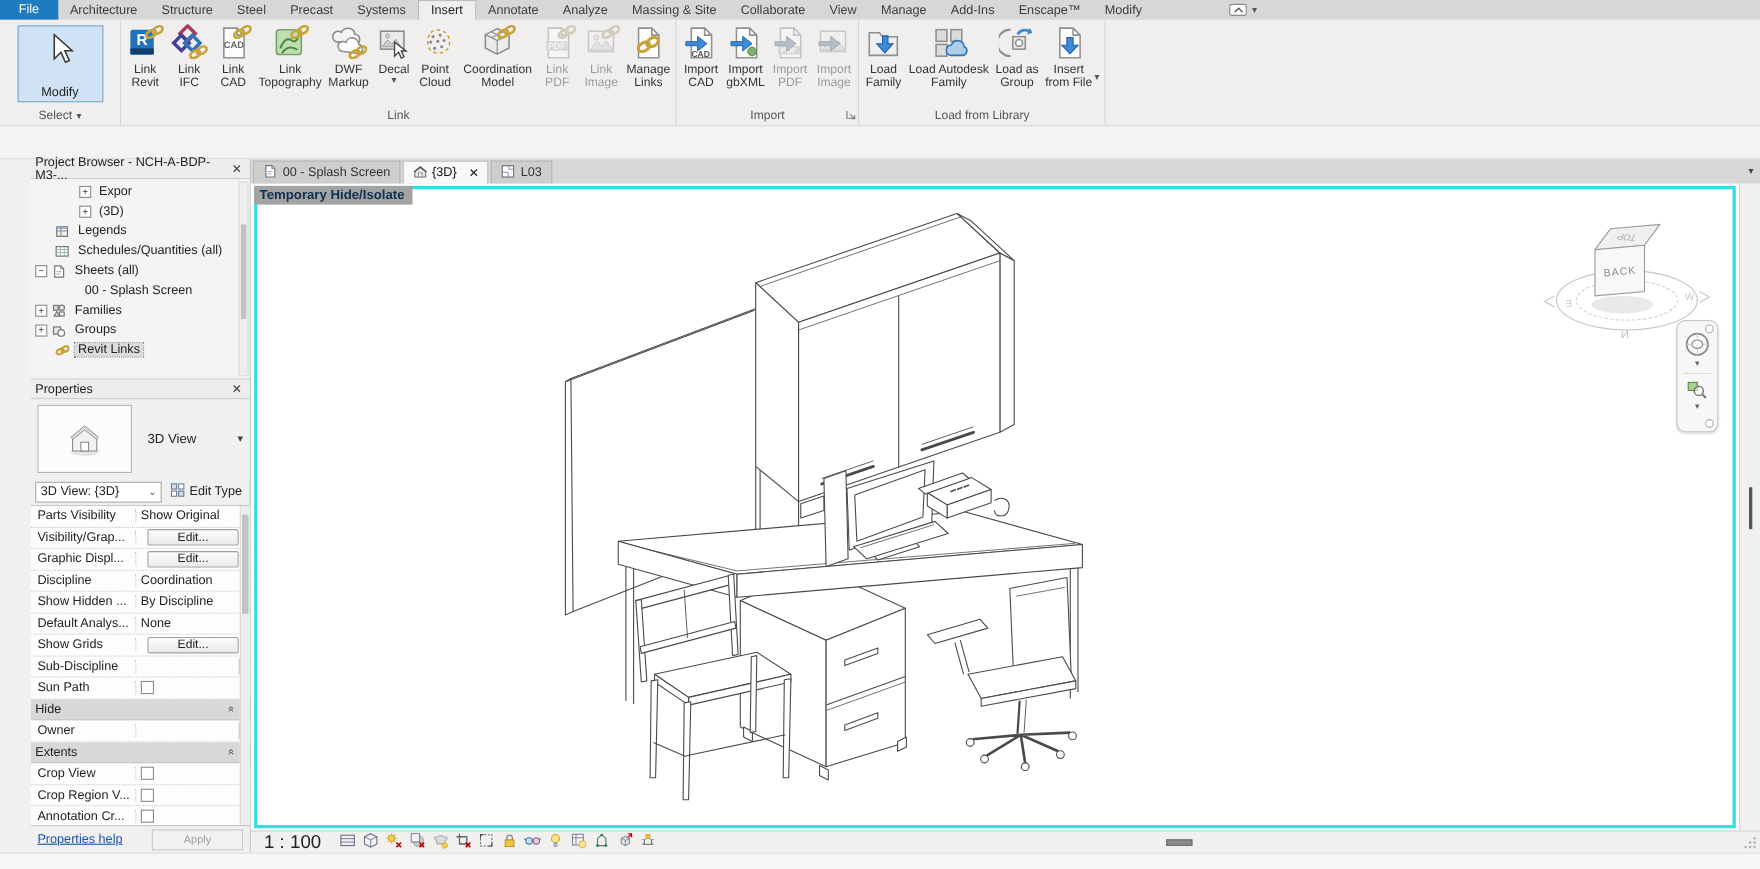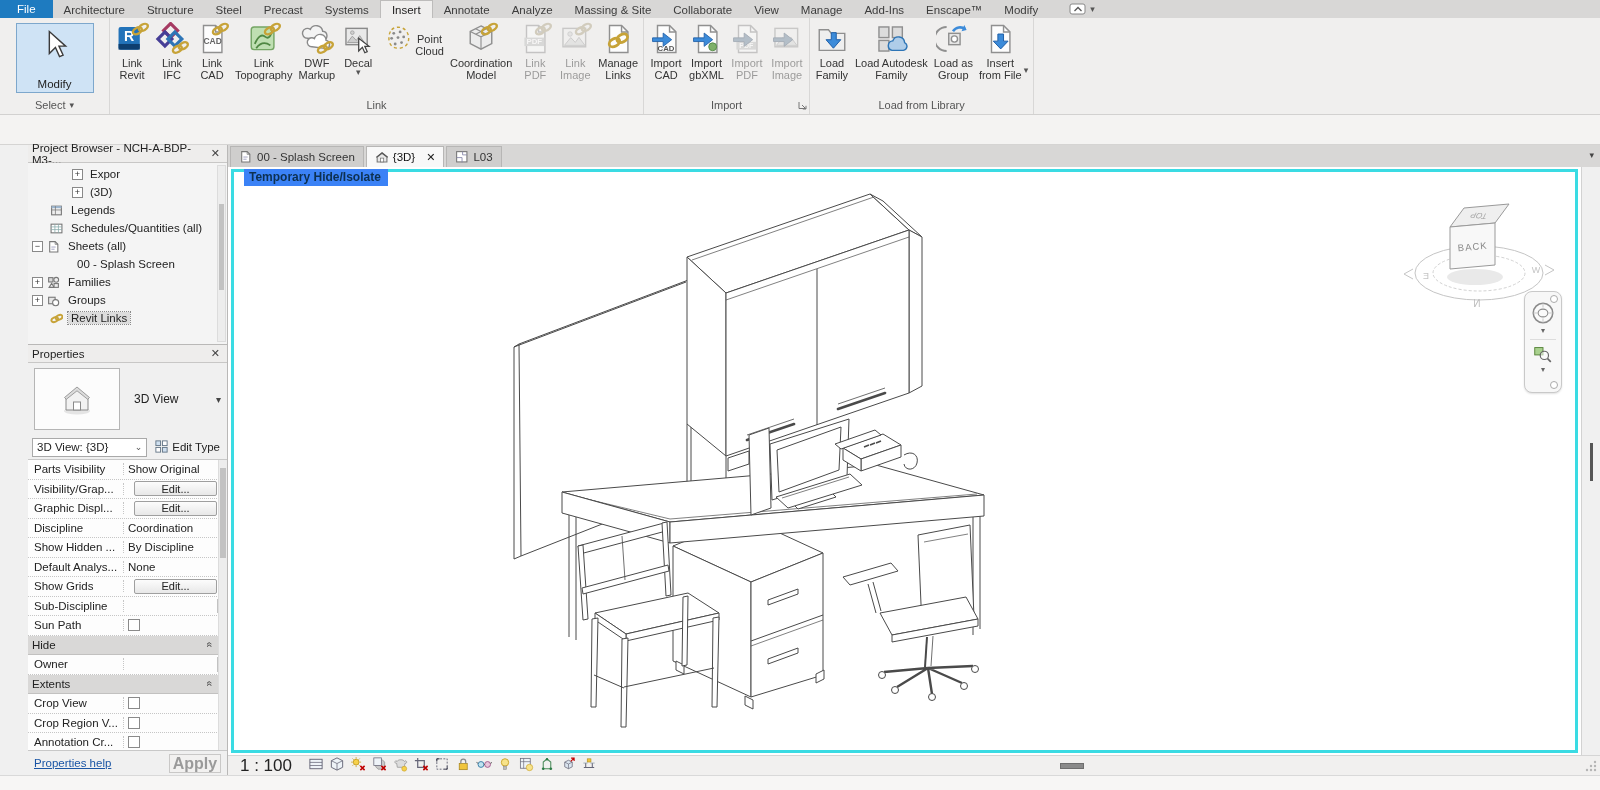--- a/index.html
+++ b/index.html
@@ -1,20 +1,20 @@
 <!DOCTYPE html>
 <html><head>
 <meta charset="utf-8">
 <style>
   * { box-sizing: border-box; margin: 0; padding: 0; }
   html,body { width:1600px; height:790px; overflow:hidden; font-family:"Liberation Sans",sans-serif; font-size:12px; color:#333; background:#ececec; }
   .app { width:1600px; height:790px; display:flex; flex-direction:column; }
 
   
-  .tabbar { height:18px; background:#d8d7d6; display:flex; align-items:stretch; font-size:11.5px; color:#3c3c3c; flex:0 0 auto; }
+  .tabbar { height:18px; background:#d8d7d6; display:flex; align-items:stretch; font-size:11.5px; color:#3c3c3c; flex:0 0 auto;gap:48px; }
   .tab { padding:1px 11px 0; display:flex; align-items:center; cursor:default; white-space:nowrap; }
   .tab.file { background:#1E7BC0; color:#fff; padding:0 17px; }
   .tab.active { background:#f0efee; color:#222; border:1px solid #bdbcbb; border-bottom:none; }
   .ribbon-toggle { display:flex; align-items:center; gap:3px; margin-left:14px; padding:0 6px; }
 
   
   .ribbon { height:97px; background:#f0efee; border-bottom:1px solid #d2d1d0; display:flex; flex:0 0 auto; }
   .rpanel { display:flex; flex-direction:column; border-right:1px solid #d8d7d6; }
   .rbtns { flex:1; display:flex; align-items:flex-start; padding:2px 2px 0; }
   .plabel { height:18px; display:flex; align-items:center; justify-content:center; font-size:11px; color:#555; position:relative; padding:0 4px; }
@@ -67,36 +67,36 @@
   .prow .pl { width:96px; padding:0 2px 0 6px; font-size:11.5px; color:#222; border-right:1px dotted #c6c6c6; white-space:nowrap; overflow:hidden; flex:0 0 auto; }
   .prow .pv { flex:1; padding:0 4px; font-size:11.5px; color:#222; display:flex; align-items:center; height:100%; position:relative; }
   .prow.section { background:#d9d8d7; border-bottom:1px solid #c2c1c0; }
   .prow.section .sl { padding-left:4px; font-size:11.5px; color:#222; }
   .prow.section .chev { margin-left:auto; margin-right:14px; font-size:10px; color:#444; transform:rotate(90deg); }
   .editbtn { width:88%; margin:0 auto; height:15px; background:linear-gradient(#fcfcfc,#e8e8e8); border:1px solid #9f9f9f; border-radius:2px; font-size:11px; color:#222; font-family:inherit; }
   .cb { width:12px; height:12px; border:1px solid #8a8a8a; background:#fff; }
   .mini { position:absolute; right:1px; top:2px; bottom:2px; width:9px; background:#e8e8e8; border:1px solid #c2c2c2; }
   .pfooter { height:25px; border-top:1px solid #c8c8c8; display:flex; align-items:center; padding:0 6px; background:#f0f0f0; flex:0 0 auto; }
   .phelp { color:#1a55a5; text-decoration:underline; font-size:11.5px; }
-  .applybtn { margin-left:auto; width:52px; height:19px; background:#f2f1f0; border:1px solid #c9c8c7; color:#9a9a9a; font-size:16px; font-family:inherit;font-weight:bold; }
+  .applybtn { margin-left:auto; width:83px; height:19px; background:#f2f1f0; border:1px solid #c9c8c7; color:#9a9a9a; font-size:10px; font-family:inherit; }
   .pg-scroll { position:absolute; right:0; top:0; bottom:0; width:9px; background:#ededed; border-left:1px solid #dcdcdc; }
   .pg-scroll .th { position:absolute; left:1px; right:1px; top:8px; height:90px; background:#c2c2c2; }
 
   
   .viewarea { flex:1; display:flex; flex-direction:column; min-width:0; }
   .viewtabs { height:22px; background:#d8d7d6; display:flex; align-items:flex-end; padding-left:2px; flex:0 0 auto; position:relative; }
   .vtab { height:21px; display:flex; align-items:center; gap:5px; padding:0 8px; font-size:11.5px; color:#333; background:#cfcecd; border:1px solid #b7b6b5; border-bottom:none; margin-right:2px; white-space:nowrap; }
   .vtab.active { background:#f8f8f8; color:#111; }
   .vtab .vx { font-size:11px; color:#222; margin-left:6px; }
   .vt-caret { position:absolute; right:6px; top:5px; font-size:9px; color:#444; }
 
   .canvasrow { flex:1; display:flex; min-height:0; }
   .canvas { flex:1; position:relative; background:#fff; overflow:hidden; }
   .tframe { position:absolute; left:3px; top:2px; right:3px; bottom:2px; border:3px solid #3ADBE3; pointer-events:none; }
-  .thlabel { position:absolute; left:16px; top:2px; background:#3b82f6; color:#0d3050; font-weight:bold; font-size:12px; padding:1px 7px 2px 5px; }
+  .thlabel { position:absolute; left:3px; top:2px; background:#a3a3a3; color:#0d3050; font-weight:bold; font-size:12px; padding:1px 7px 2px 5px; }
   .scene { position:absolute; left:0; top:0; }
   .navbar { position:absolute; right:19px; top:124px; width:38px; height:102px; background:#f7f7f7; border:1px solid #c9c9c9; border-radius:8px; display:flex; flex-direction:column; align-items:center; padding-top:8px; box-shadow:0 1px 2px rgba(0,0,0,.12); }
   .navbar .ncaret { font-size:8px; color:#666; line-height:10px; }
   .navbar hr { width:26px; border:none; border-top:1px solid #ddd; margin:3px 0; }
   .nav-pin { position:absolute; width:8px; height:8px; border:1px solid #aaa; border-radius:50%; right:3px; background:#fff; }
   .nav-pin.t { top:3px; } .nav-pin.b { bottom:3px; }
 
   .vscrollbar { width:19px; background:#f0f0f0; border-left:1px solid #d2d2d2; position:relative; flex:0 0 auto; }
   .vscrollbar .thumb { position:absolute; left:8px; width:3px; height:38px; top:276px; background:#555; }
 
@@ -298,21 +298,21 @@
                     <path d="M12.5 11.5v9l2.6-2.6 1.7 3.8 1.7-.8-1.7-3.7h3z" fill="#fff" stroke="#444" stroke-width=".9"></path>
                   </svg>
                 </div>
                 <div class="rlabel">
                   <div>Decal</div>
                 </div>
                 <div class="caret-below">▾</div>
               </div>
             </div>
             <div class="rbtn">
-              <div style="display: flex; flex-direction: row; align-items: flex-end;">
+              <div style="display: flex; flex-direction: column; align-items: flex-start;">
                 <div class="ricon">
                   <svg width="34" height="34" viewBox="0 0 24 24">
                     <path d="M7.5 5.5C10 2.8 15 3.2 17.5 6s2.8 7.6.4 10.3-7.6 3-10.3.6S4.9 8.3 7.5 5.5z" fill="none" stroke="#C7A338" stroke-width="1" stroke-dasharray="2.2 2"></path>
                     <g fill="#8a8a8a">
                       <circle cx="9" cy="8" r="1"></circle>
                       <circle cx="13.5" cy="7" r="1"></circle>
                       <circle cx="16" cy="10.5" r="1"></circle>
                       <circle cx="14.5" cy="14.5" r="1"></circle>
                       <circle cx="10" cy="15.5" r="1"></circle>
                       <circle cx="7.5" cy="11.5" r="1"></circle>

